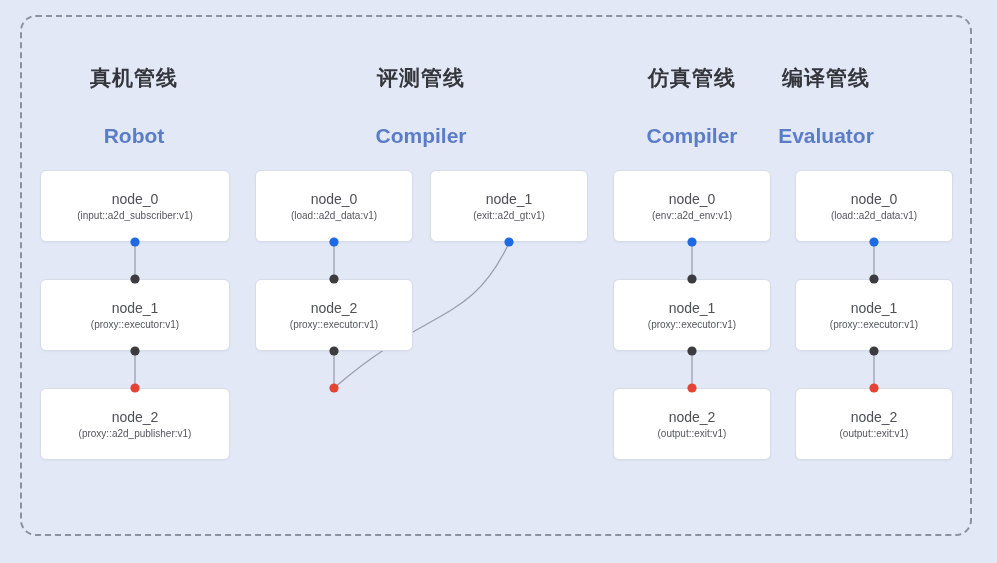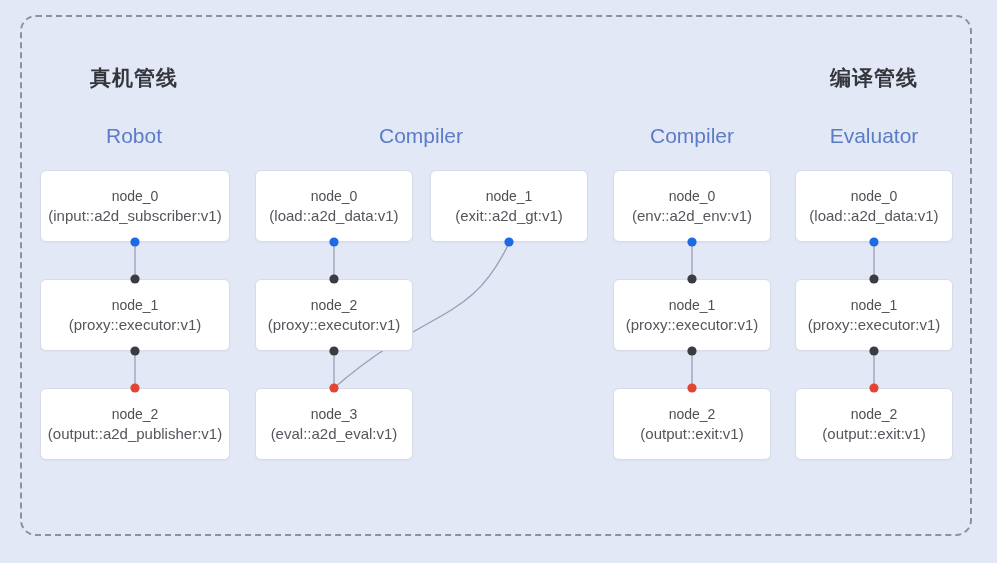--- a/index.html
+++ b/index.html
@@ -28,25 +28,25 @@
     font-weight:700;
     color:#34363c;
     letter-spacing:1px;
     white-space:nowrap;
   }
   .title-en{
     position:absolute;
     top:124px;
     transform:translateX(-50%);
     font-size:21px;
-    font-weight:400;
+    font-weight:700;
     color:#5b7cc6;
     white-space:nowrap;
   }
-  .x1{left:134px}.x2{left:421px}.x3{left:692px}.x4{left:874px}
+  .x1{left:134px}.x2{left:421px}.x3{left:692px}.x4{left:826px}
 
   .node-box{
     position:absolute;
     height:72px;
     background:#ffffff;
     border:1px solid #d8dce7;
     border-radius:6px;
     box-sizing:border-box;
     display:flex;
     flex-direction:column;
@@ -55,21 +55,21 @@
     gap:5px;
     z-index:2;
     box-shadow:0 1px 2px rgba(60,70,110,0.05);
   }
   .node-name{
     font-size:14px;
     color:#4f5056;
     line-height:1;
   }
   .node-type{
-    font-size:15px;
+    font-size:10px;
     color:#55565c;
     line-height:1;
   }
   .c1{left:40px;width:190px}
   .c2a{left:255px;width:158px}
   .c2b{left:430px;width:158px}
   .c3{left:613px;width:158px}
   .c4{left:795px;width:158px}
   .r1{top:170px}.r2{top:279px}.r3{top:388px}
 
@@ -98,55 +98,53 @@
     <line class="edge" x1="334" y1="242" x2="334" y2="279"></line>
     <line class="edge" x1="334" y1="351" x2="334" y2="388"></line>
     <path class="edge" d="M509,243 C470,325 430,305 334,388"></path>
     <line class="edge" x1="692" y1="242" x2="692" y2="279"></line>
     <line class="edge" x1="692" y1="351" x2="692" y2="388"></line>
     <line class="edge" x1="874" y1="242" x2="874" y2="279"></line>
     <line class="edge" x1="874" y1="351" x2="874" y2="388"></line>
   </svg>
 
   <div class="title-cn x1">真机管线</div>
+  <div class="title-cn x2">评测管线</div>
+  <div class="title-cn x3">仿真管线</div>
   <div class="title-cn x4">编译管线</div>
 
   <div class="title-en x1">Robot</div>
   <div class="title-en x2">Compiler</div>
   <div class="title-en x3">Compiler</div>
   <div class="title-en x4">Evaluator</div>
 
   <div class="node-box c1 r1">
     <div class="node-name">node_0</div>
     <div class="node-type">(input::a2d_subscriber:v1)</div>
   </div>
   <div class="node-box c1 r2">
     <div class="node-name">node_1</div>
     <div class="node-type">(proxy::executor:v1)</div>
   </div>
   <div class="node-box c1 r3">
     <div class="node-name">node_2</div>
-    <div class="node-type">(output::a2d_publisher:v1)</div>
+    <div class="node-type">(proxy::a2d_publisher:v1)</div>
   </div>
 
   <div class="node-box c2a r1">
     <div class="node-name">node_0</div>
     <div class="node-type">(load::a2d_data:v1)</div>
   </div>
   <div class="node-box c2b r1">
     <div class="node-name">node_1</div>
     <div class="node-type">(exit::a2d_gt:v1)</div>
   </div>
   <div class="node-box c2a r2">
     <div class="node-name">node_2</div>
     <div class="node-type">(proxy::executor:v1)</div>
-  </div>
-  <div class="node-box c2a r3">
-    <div class="node-name">node_3</div>
-    <div class="node-type">(eval::a2d_eval:v1)</div>
   </div>
 
   <div class="node-box c3 r1">
     <div class="node-name">node_0</div>
     <div class="node-type">(env::a2d_env:v1)</div>
   </div>
   <div class="node-box c3 r2">
     <div class="node-name">node_1</div>
     <div class="node-type">(proxy::executor:v1)</div>
   </div>

